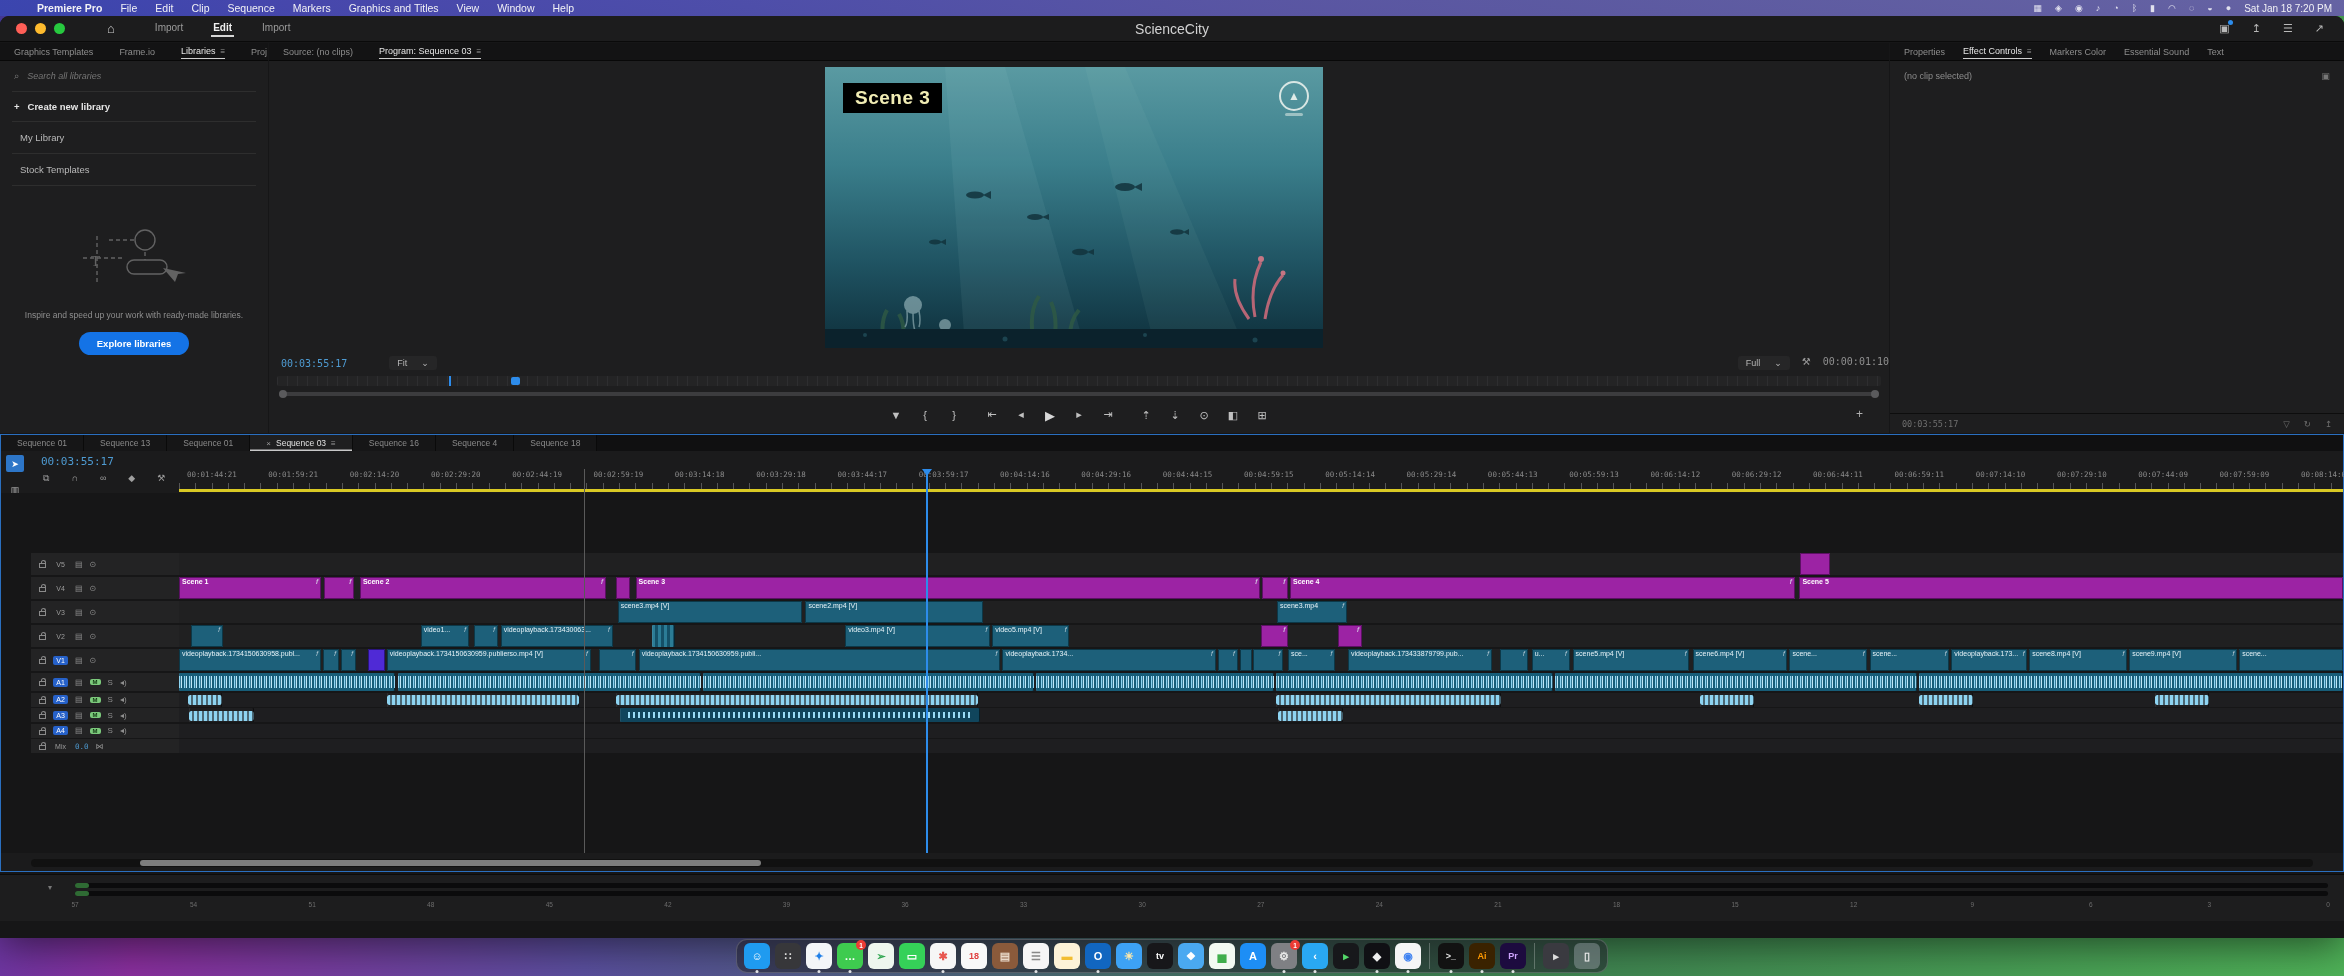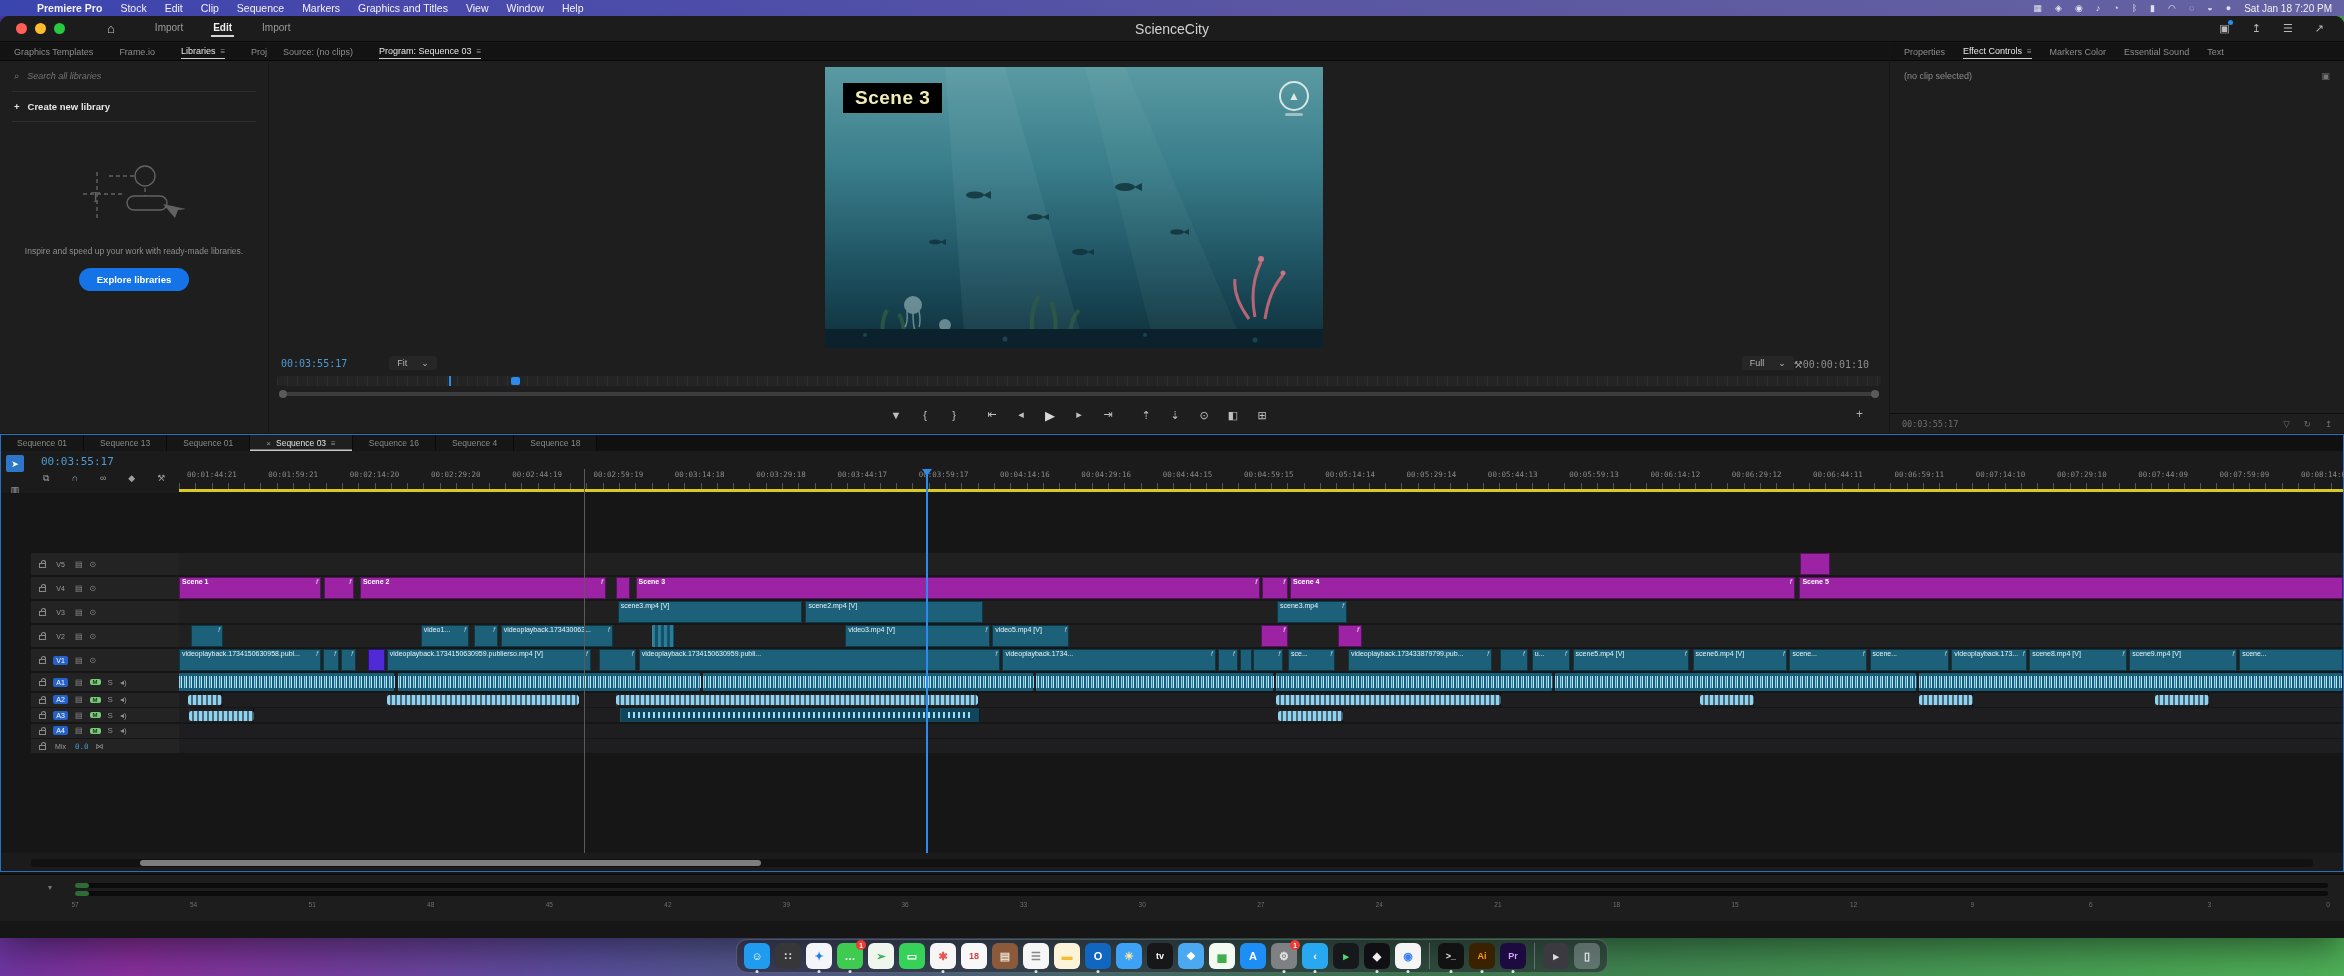--- a/index.html
+++ b/index.html
@@ -68,21 +68,21 @@
     font-size:19px; font-weight:bold; padding:4px 12px; letter-spacing:.5px; }
   .channel-logo { position:absolute; right:14px; top:14px; width:30px; height:30px; border-radius:50%;
     border:2px solid rgba(240,245,240,.85); display:flex; align-items:center; justify-content:center;
     color:rgba(240,245,240,.9); font-size:12px; }
   .channel-logo::after { content:""; position:absolute; bottom:-7px; left:4px; right:4px; height:3px;
     background:rgba(240,245,240,.5); border-radius:2px; }
   .mon-row { position:absolute; left:0; right:0; display:flex; align-items:center; }
   .mon-tc { color:#4e9bd2; font-size:10px; margin-left:12px; }
   .mon-dd { display:flex; align-items:center; gap:14px; background:#262627; border-radius:3px;
     padding:2px 8px; font-size:9px; color:#b5b5b5; margin-left:42px; }
-  .mon-right { margin-left:auto; display:flex; align-items:flex-end; margin-right:20px; }
+  .mon-right { margin-left:auto; display:flex; align-items:flex-start; gap:12px; margin-right:0; }
   .mon-dur { color:#8f8f8f; font-size:10px; }
   .scrubber { position:absolute; left:8px; right:8px; height:10px; background:#242425; border-radius:2px;
     background-image:repeating-linear-gradient(90deg,#2e2e30 0 1px,transparent 1px 10px); }
   .scrub-in { position:absolute; top:0; bottom:0; width:2px; background:#2d8ceb; }
   .scrub-handle { position:absolute; top:1px; width:9px; height:8px; background:#2d8ceb; border-radius:2px; }
   .zoombar { position:absolute; left:10px; right:10px; height:4px; background:#3c3c3e; border-radius:2px; }
   .zoombar .knob { position:absolute; top:-2px; width:8px; height:8px; border-radius:50%; background:#5a5a5c; }
   .transport { position:absolute; left:0; right:0; display:flex; align-items:center; justify-content:center; gap:22px; }
   .tr-group { display:flex; gap:13px; }
   .tr-ic { font-size:11px; color:#c0c0c0; width:16px; text-align:center; }
@@ -179,21 +179,21 @@
     background:#ec3b34; color:#fff; font-size:6.5px; display:flex; align-items:center; justify-content:center; font-weight:bold; }
   .dock-sep { width:1px; height:26px; background:rgba(255,255,255,.25); margin:0 3px; }
 </style>
 </head>
 <body>
 
 <div class="menubar">
   <span class="apple"></span>
   <span class="menu-item bold">Premiere Pro</span>
   <span id="menu-items" style="display:flex;">
-      <span class="menu-item">Stock</span>
+      <span class="menu-item">File</span>
       <span class="menu-item">Edit</span>
       <span class="menu-item">Clip</span>
       <span class="menu-item">Sequence</span>
       <span class="menu-item">Markers</span>
       <span class="menu-item">Graphics and Titles</span>
       <span class="menu-item">View</span>
       <span class="menu-item">Window</span>
       <span class="menu-item">Help</span>
     </span>
   <span class="menubar-right">
@@ -245,20 +245,24 @@
         <div class="ptab">Proj</div>
       </div>
     <div class="lib-row lib-search">
       <span>⌕</span>
       <input placeholder="Search all libraries" style="">
     </div>
     <div class="lib-row lib-create">
       <span>+</span>
       <span>Create new library</span>
     </div>
+    <div id="lib-items">
+        <div class="lib-row lib-item">My Library</div>
+        <div class="lib-row lib-item">Stock Templates</div>
+      </div>
     <svg class="lib-illus" width="110" height="74" viewBox="0 0 110 74">
       <g fill="none" stroke="#9a9a9a" stroke-width="1.4">
         <path d="M18 14 v46 M4 36 h40" stroke-dasharray="4 3"></path>
         <text x="12" y="44" fill="#9a9a9a" stroke="none" font-size="15" font-family="Liberation Serif,serif">T</text>
         <circle cx="66" cy="18" r="10"></circle>
         <path d="M30 18 h26 M66 30 v8" stroke-dasharray="4 3"></path>
         <rect x="48" y="38" width="40" height="14" rx="7"></rect>
         <path d="M84 46 l12 14 l3 -8 l8 -1 z" fill="#9a9a9a" stroke="none"></path>
       </g>
     </svg>

